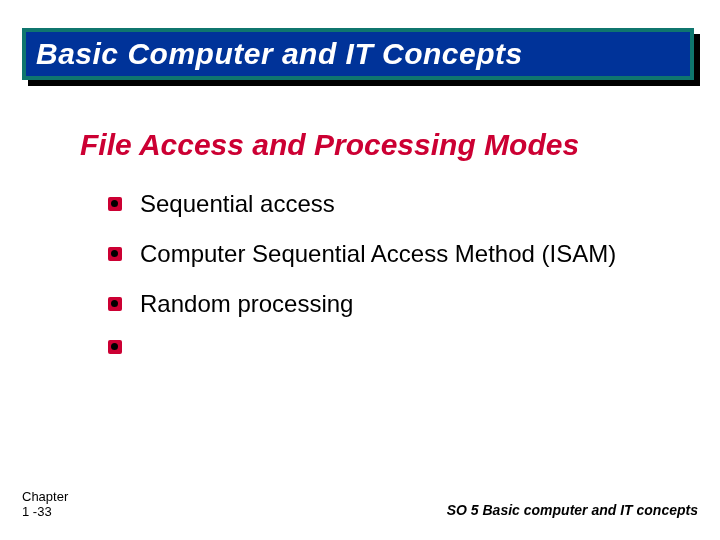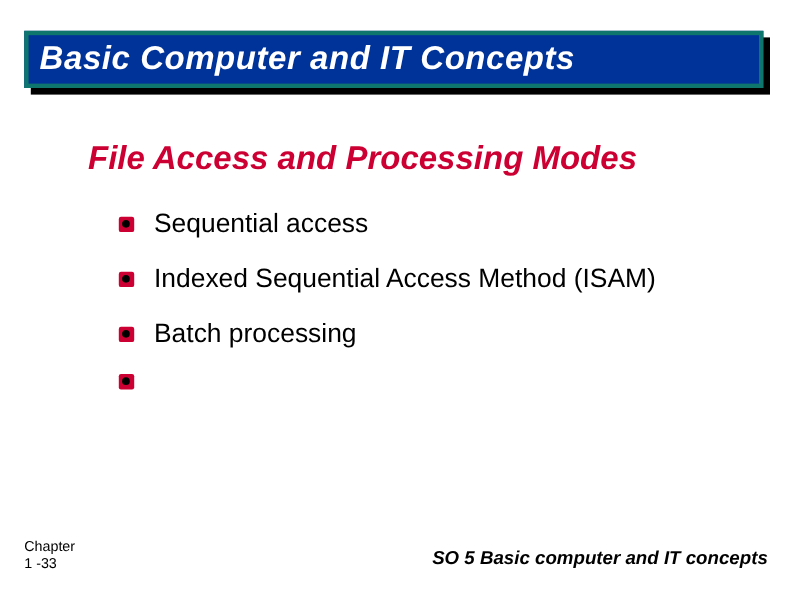--- a/index.html
+++ b/index.html
@@ -100,21 +100,21 @@
     bottom: 20px;
     font-size: 13px;
     font-weight: normal;
     line-height: 1.2;
     color: #000;
   }
   .footer-right {
     position: absolute;
     right: 22px;
     bottom: 22px;
-    font-size: 17px;
+    font-size: 14px;
     font-weight: bold;
     font-style: italic;
     color: #000;
   }
 </style>
 </head>
 <body>
 
 <div class="title-bar">
   <div class="title-bar-shadow"></div>
@@ -125,25 +125,25 @@
 
 <div class="subtitle">File Access and Processing Modes</div>
 
 <div class="bullets">
   <div class="bullet-row">
     <span class="bullet-icon"></span>
     <span class="bullet-text">Sequential access</span>
   </div>
   <div class="bullet-row">
     <span class="bullet-icon"></span>
-    <span class="bullet-text">Indexed Sequential Access Method (ISAM)</span>
+    <span class="bullet-text">Computer Sequential Access Method (ISAM)</span>
   </div>
   <div class="bullet-row">
     <span class="bullet-icon"></span>
-    <span class="bullet-text">Batch processing</span>
+    <span class="bullet-text">Random processing</span>
   </div>
   <div class="bullet-row">
     <span class="bullet-icon"></span>
   </div>
 </div>
 
 <div class="footer-left">
   <div>Chapter</div>
   <div>1 -33</div>
 </div>

